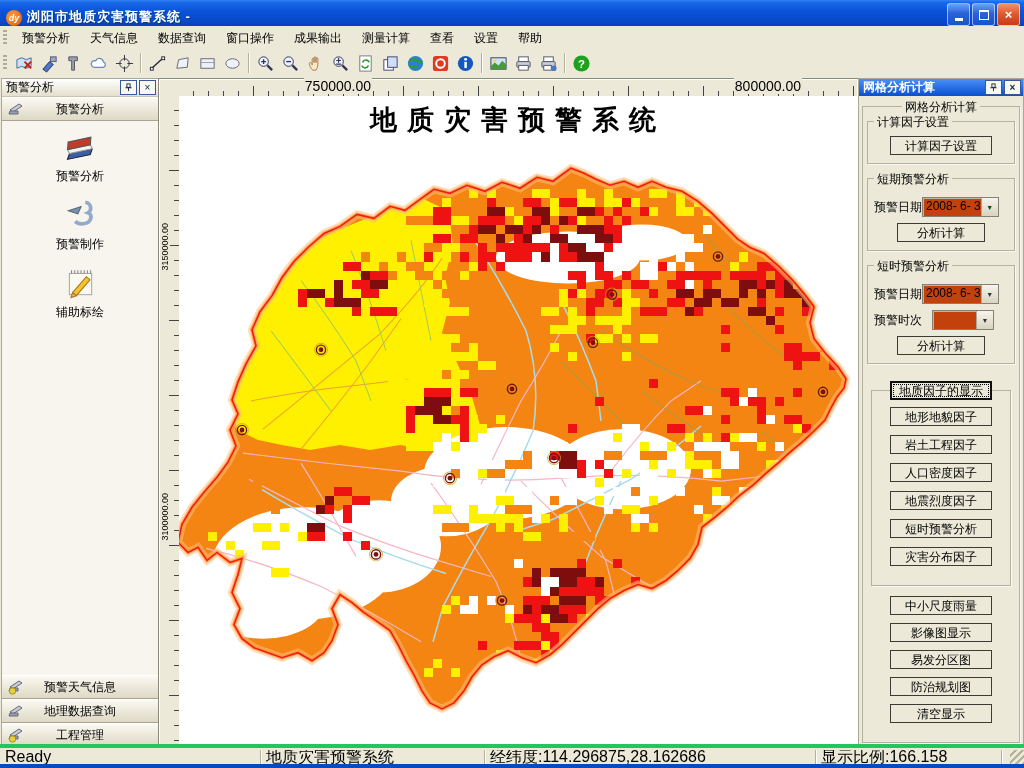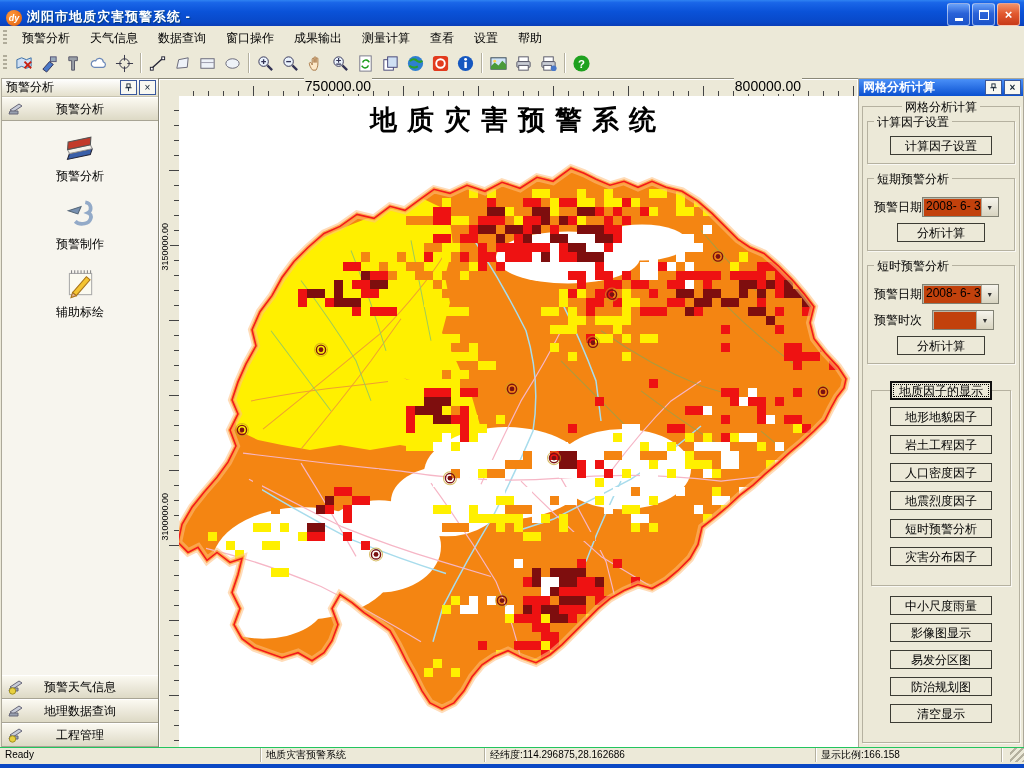--- a/index.html
+++ b/index.html
@@ -103,21 +103,21 @@
     font-family:"DejaVu Serif","Liberation Serif",serif;font-size:27px;font-weight:bold;
     letter-spacing:10px;color:#000}
   .cell{shape-rendering:crispEdges}
   .road{fill:none;stroke:var(--c-road);stroke-width:1.2}
   .road2{fill:none;stroke:var(--c-road2);stroke-width:1}
   .river{fill:none;stroke:var(--c-river);stroke-width:1.5}
   .stream{fill:none;stroke:var(--c-stream);stroke-width:1}
   .olive{fill:none;stroke:var(--c-olive);stroke-width:1;opacity:.8}
   
   .statusbar{position:absolute;left:0;right:0;bottom:4px;height:16px;background:#ece9d8;
-    border-top:1px solid #22c55e;display:flex;font-size:10px;align-items:flex-start}
+    border-top:4px solid #22c55e;display:flex;font-size:16px;align-items:flex-end}
   .status-cell{height:14px;line-height:14px;padding-left:5px;border-right:1px solid #b4b09e;
     box-shadow:1px 0 0 #fff;white-space:nowrap;overflow:hidden}
   .sc1{width:255px}.sc2{width:218px}.sc3{width:325px}.sc4{width:180px}
   .size-grip{margin-left:auto;width:14px;height:14px;
     background:repeating-linear-gradient(135deg,transparent 0 3px,#b4b09e 3px 5px)}
   .bottom-edge{position:absolute;left:0;right:0;bottom:0;height:4px;background:#0a48c4}
 </style>
 </head>
 <body>
 

